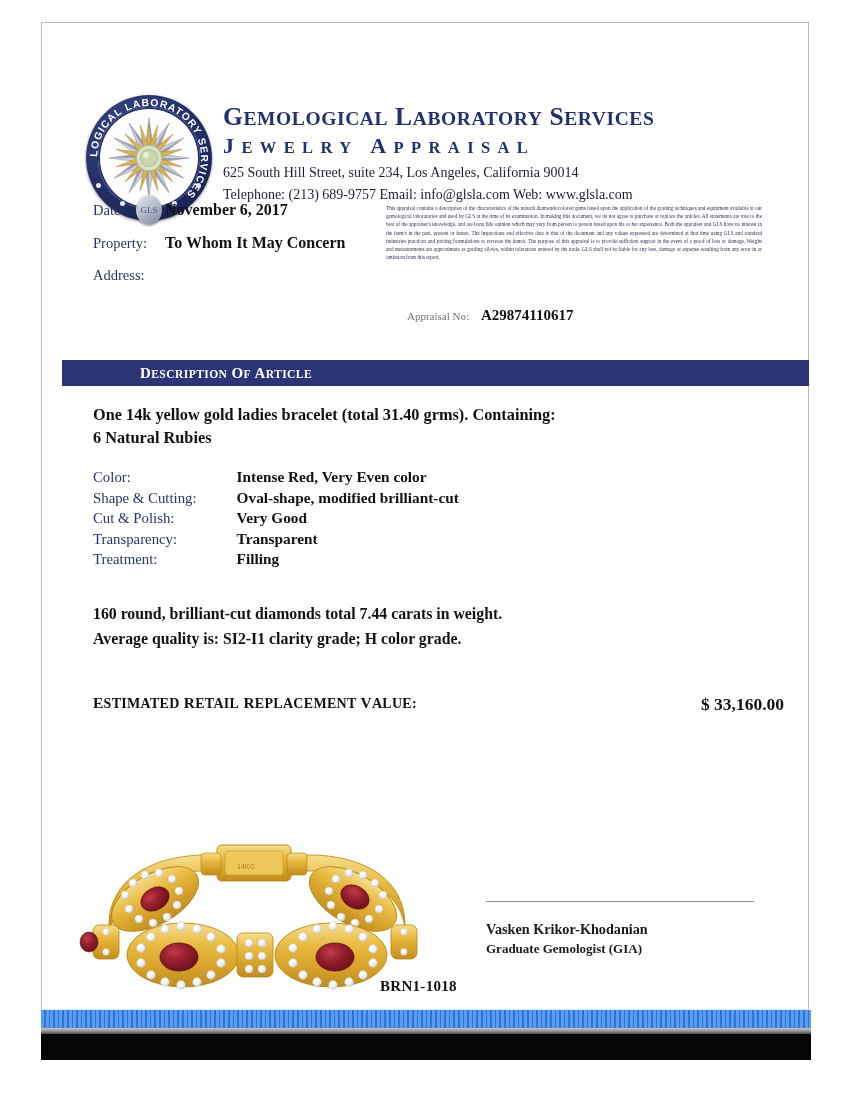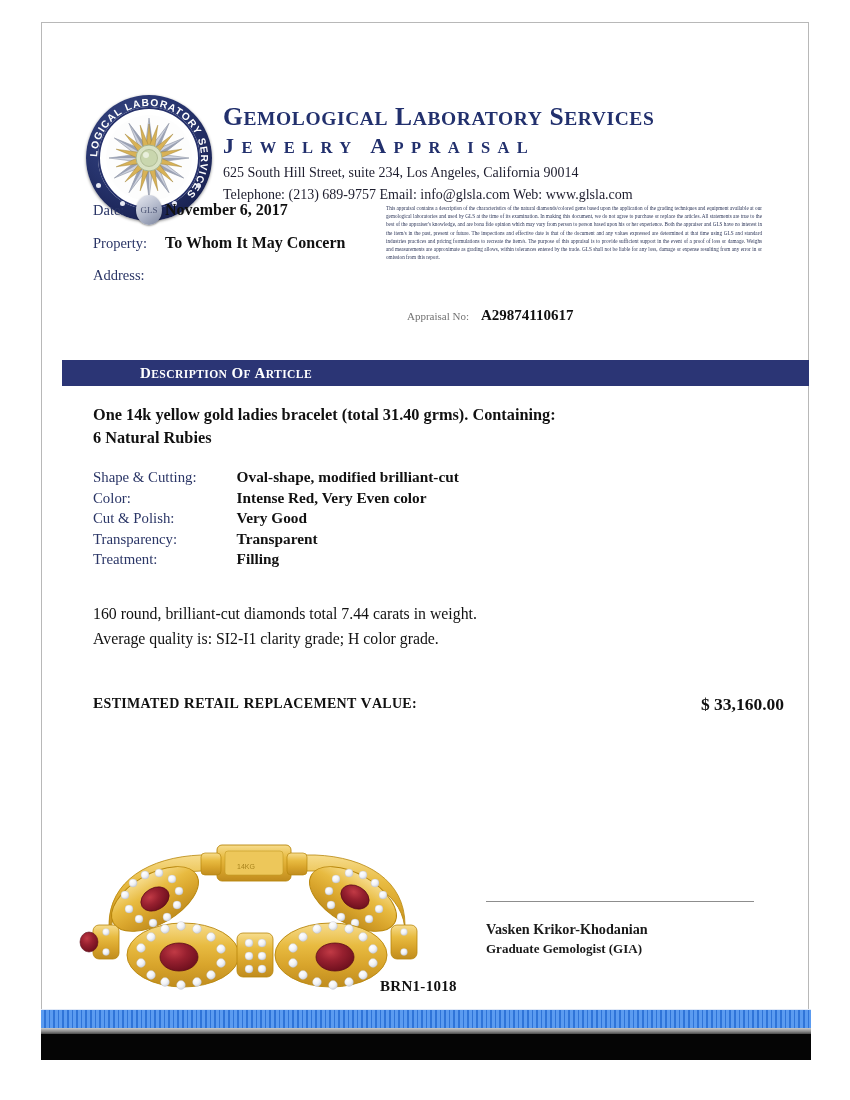--- a/index.html
+++ b/index.html
@@ -244,21 +244,21 @@
   .spec-value {
     color: #111;
     font-size: 15.3px;
     font-weight: bold;
     white-space: nowrap;
   }
 
   .diamond-lines {
     margin: 30px 0 0 51px;
     font-size: 15.8px;
-    font-weight: normal;
+    font-weight: bold;
     color: #111;
     line-height: 1.62;
   }
 
   .value-row {
     position: relative;
     margin: 42px 0 0 0;
     height: 24px;
   }
   .value-label {
@@ -454,26 +454,26 @@
 
   <div class="body-area">
     <div class="desc">
       <div>One 14k yellow gold ladies bracelet (total 31.40 grms). Containing:</div>
       <div>6 Natural Rubies</div>
     </div>
 
     <table class="spec-table">
       <tbody>
         <tr>
+          <td class="spec-label">Color:</td>
+          <td class="spec-value">Intense Red, Very Even color</td>
+        </tr>
+        <tr>
           <td class="spec-label">Shape &amp; Cutting:</td>
           <td class="spec-value">Oval-shape, modified brilliant-cut</td>
-        </tr>
-        <tr>
-          <td class="spec-label">Color:</td>
-          <td class="spec-value">Intense Red, Very Even color</td>
         </tr>
         <tr>
           <td class="spec-label">Cut  &amp;  Polish:</td>
           <td class="spec-value">Very Good</td>
         </tr>
         <tr>
           <td class="spec-label">Transparency:</td>
           <td class="spec-value">Transparent</td>
         </tr>
         <tr>

